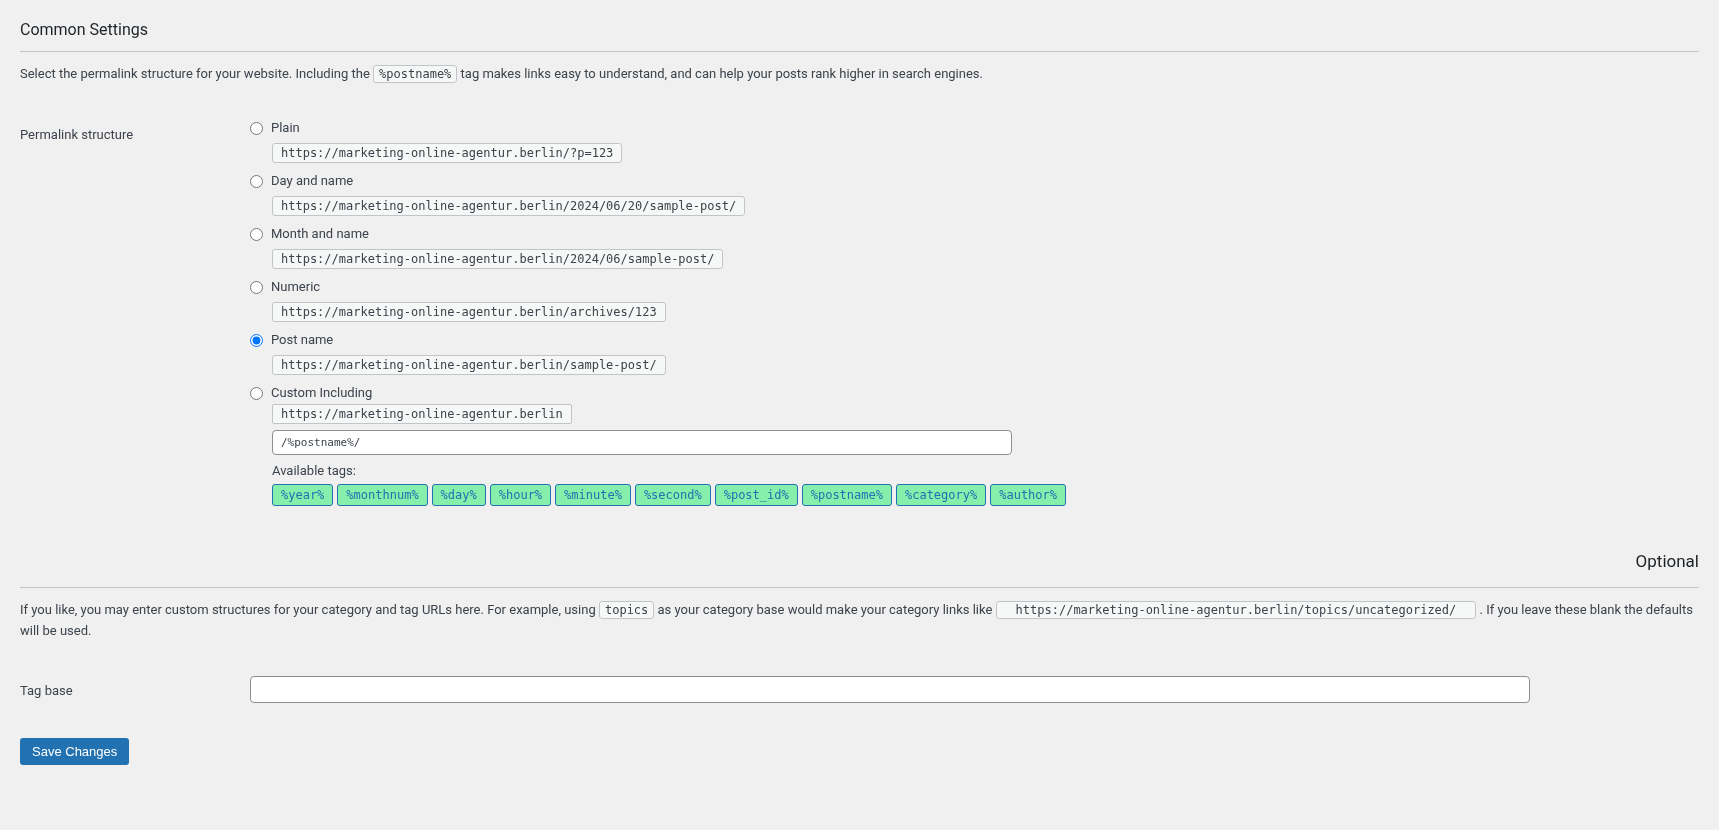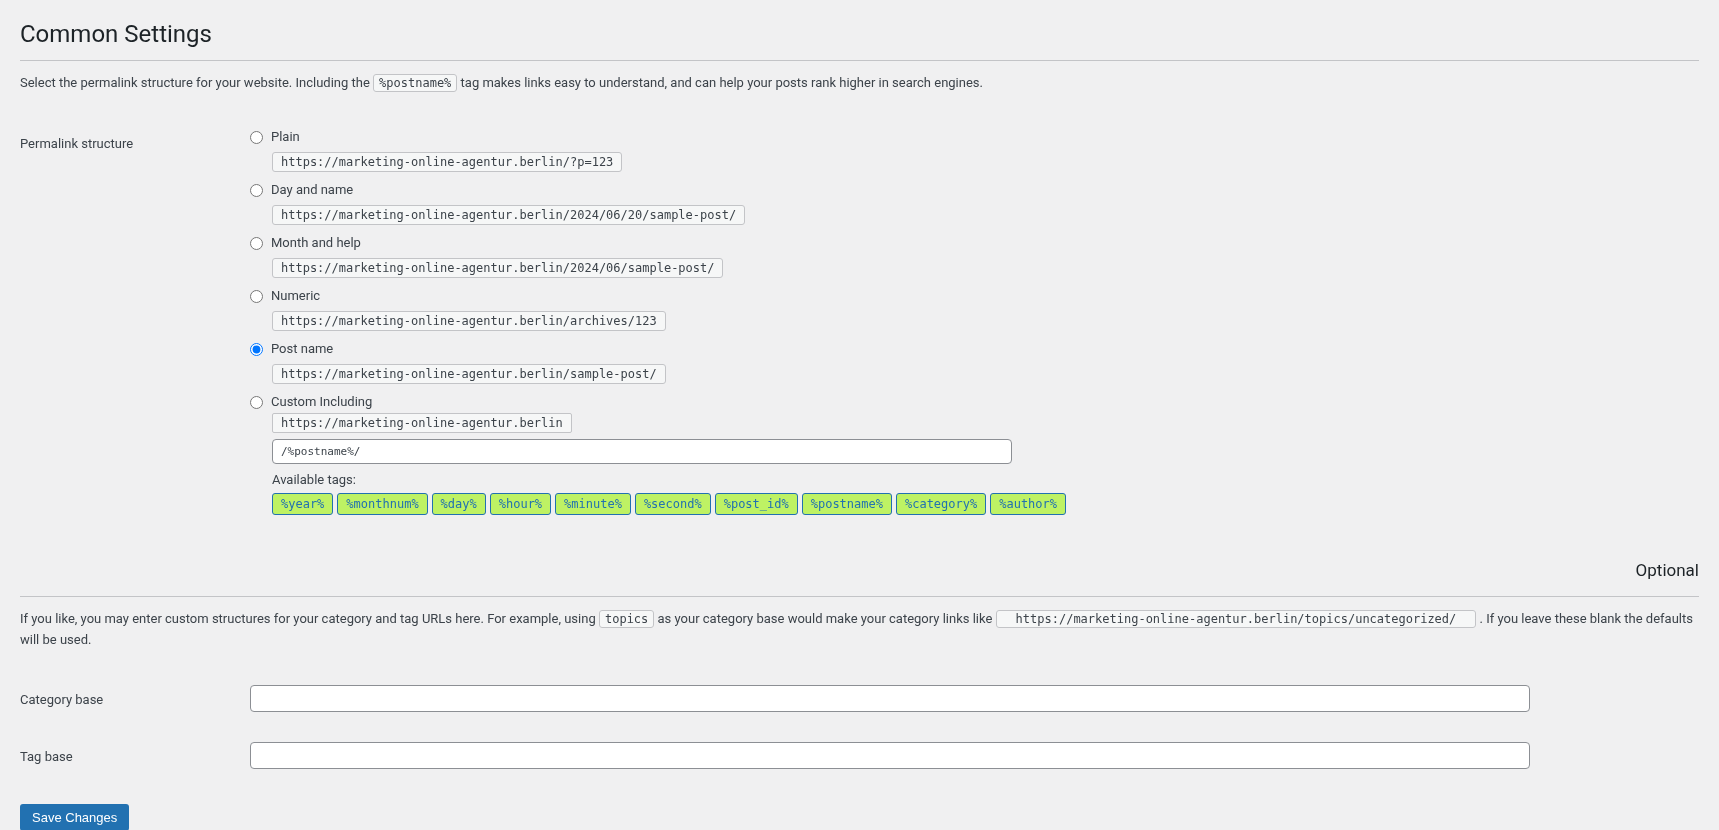--- a/index.html
+++ b/index.html
@@ -5,21 +5,21 @@
     * { box-sizing: border-box; margin: 0; padding: 0; }
     body {
       font-family: -apple-system, BlinkMacSystemFont, "Segoe UI", Roboto, Oxygen, sans-serif;
       font-size: 13px;
       color: #3c434a;
       background: #f0f0f1;
       min-height: 830px;
       padding: 20px 20px 40px 20px;
     }
     .section-title {
-      font-size: 24px;
+      font-size: 16px;
       font-weight: 400;
       color: #1d2327;
       margin-bottom: 12px;
       border-bottom: 1px solid #c3c4c7;
       padding-bottom: 12px;
     }
     .description {
       margin-bottom: 20px;
       color: #3c434a;
       line-height: 1.6;
@@ -107,21 +107,21 @@
     .available-tags-label {
       margin-bottom: 6px;
       color: #3c434a;
     }
     .tags-container {
       display: flex;
       flex-wrap: wrap;
       gap: 4px;
     }
     .tag-button {
-      background: #bef264;
+      background: #86efac;
       border: 1px solid #2271b1;
       color: #2271b1;
       padding: 3px 8px;
       border-radius: 3px;
       font-size: 12px;
       font-family: Consolas, Monaco, monospace;
       cursor: pointer;
     }
     .optional-section {
       margin-top: 30px;
@@ -200,21 +200,21 @@
       
       <div class="radio-option">
         <input type="radio" name="permalink" id="day-name" style="">
         <label for="day-name">Day and name</label>
       </div>
       <div class="permalink-example">https://marketing-online-agentur.berlin/2024/06/20/sample-post/</div>
 
       
       <div class="radio-option">
         <input type="radio" name="permalink" id="month-name" style="">
-        <label for="month-name">Month and help</label>
+        <label for="month-name">Month and name</label>
       </div>
       <div class="permalink-example">https://marketing-online-agentur.berlin/2024/06/sample-post/</div>
 
       
       <div class="radio-option">
         <input type="radio" name="permalink" id="numeric" style="">
         <label for="numeric">Numeric</label>
       </div>
       <div class="permalink-example">https://marketing-online-agentur.berlin/archives/123</div>
 
@@ -254,28 +254,20 @@
   </table>
 
 <div class="optional-section">
   <h2 class="optional-title">Optional</h2>
   <p class="optional-description">
     <span>If you like, you may enter custom structures for your category and tag URLs here. For example, using </span><code class="inline-code">topics</code><span> as your category base would make your category links like </span><code class="mono-url">https://marketing-online-agentur.berlin/topics/uncategorized/</code><span> . If you leave these blank the defaults will be used.</span>
   </p>
 
   <table class="form-table">
     <tbody>
-        <tr>
-      <th>
-        <label for="category-base">Category base</label>
-      </th>
-      <td>
-        <input type="text" id="category-base" class="text-input" value="" style="">
-      </td>
-    </tr>
     <tr>
       <th>
         <label for="tag-base">Tag base</label>
       </th>
       <td>
         <input type="text" id="tag-base" class="text-input" value="" style="">
       </td>
     </tr>
   </tbody>
     </table>

